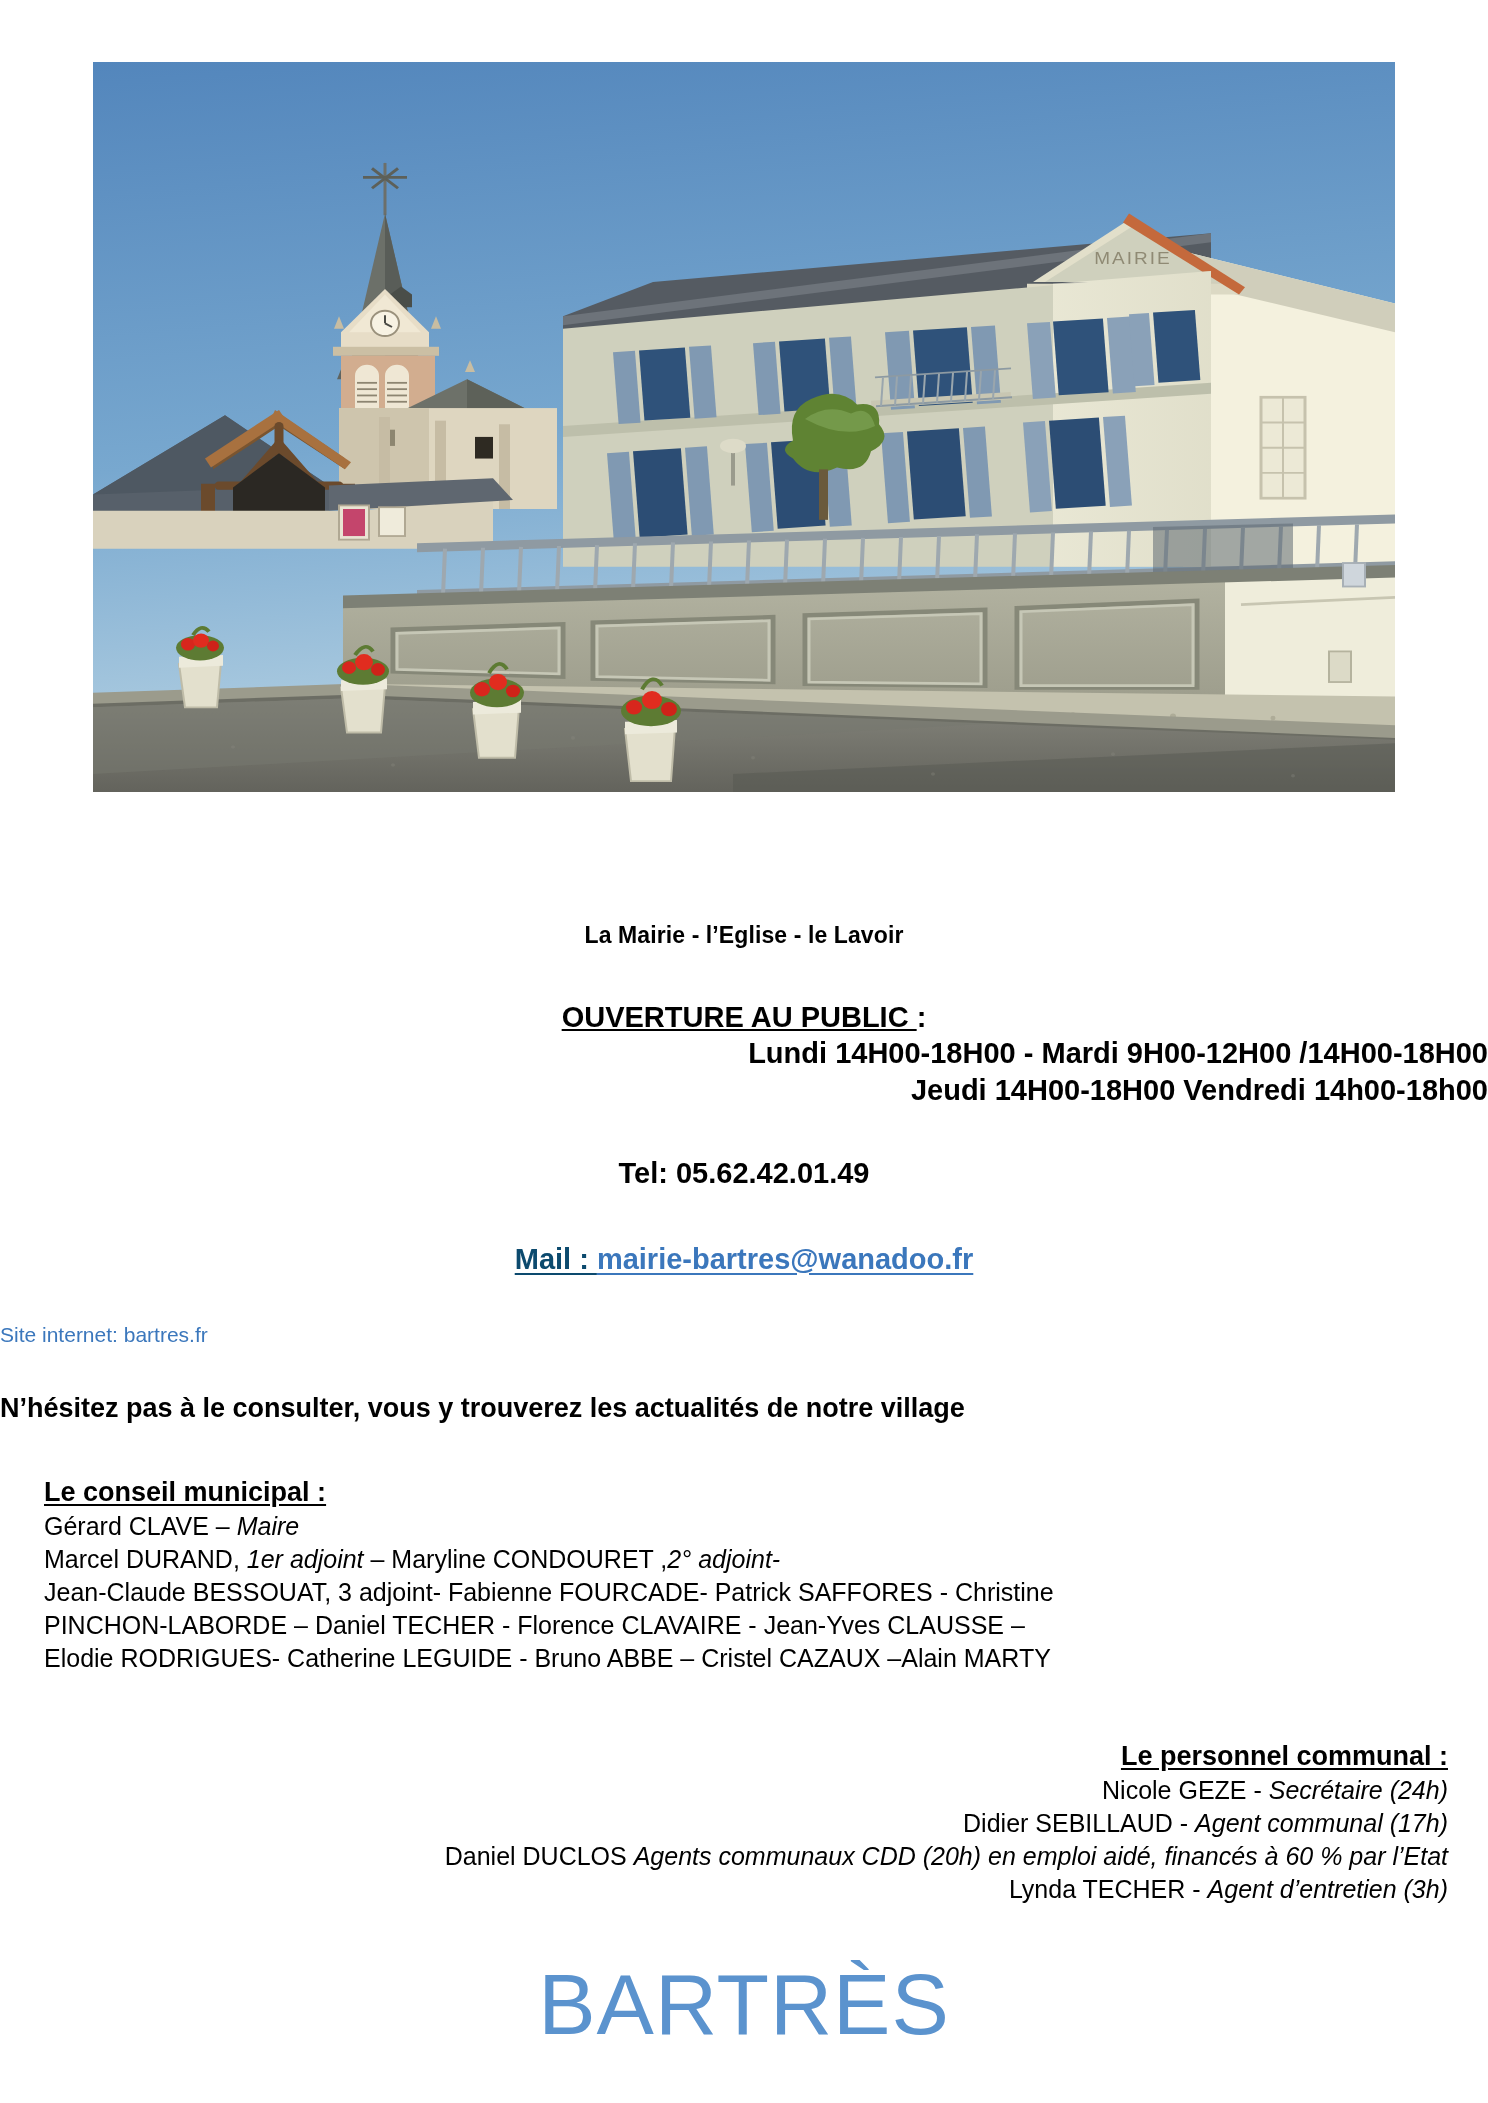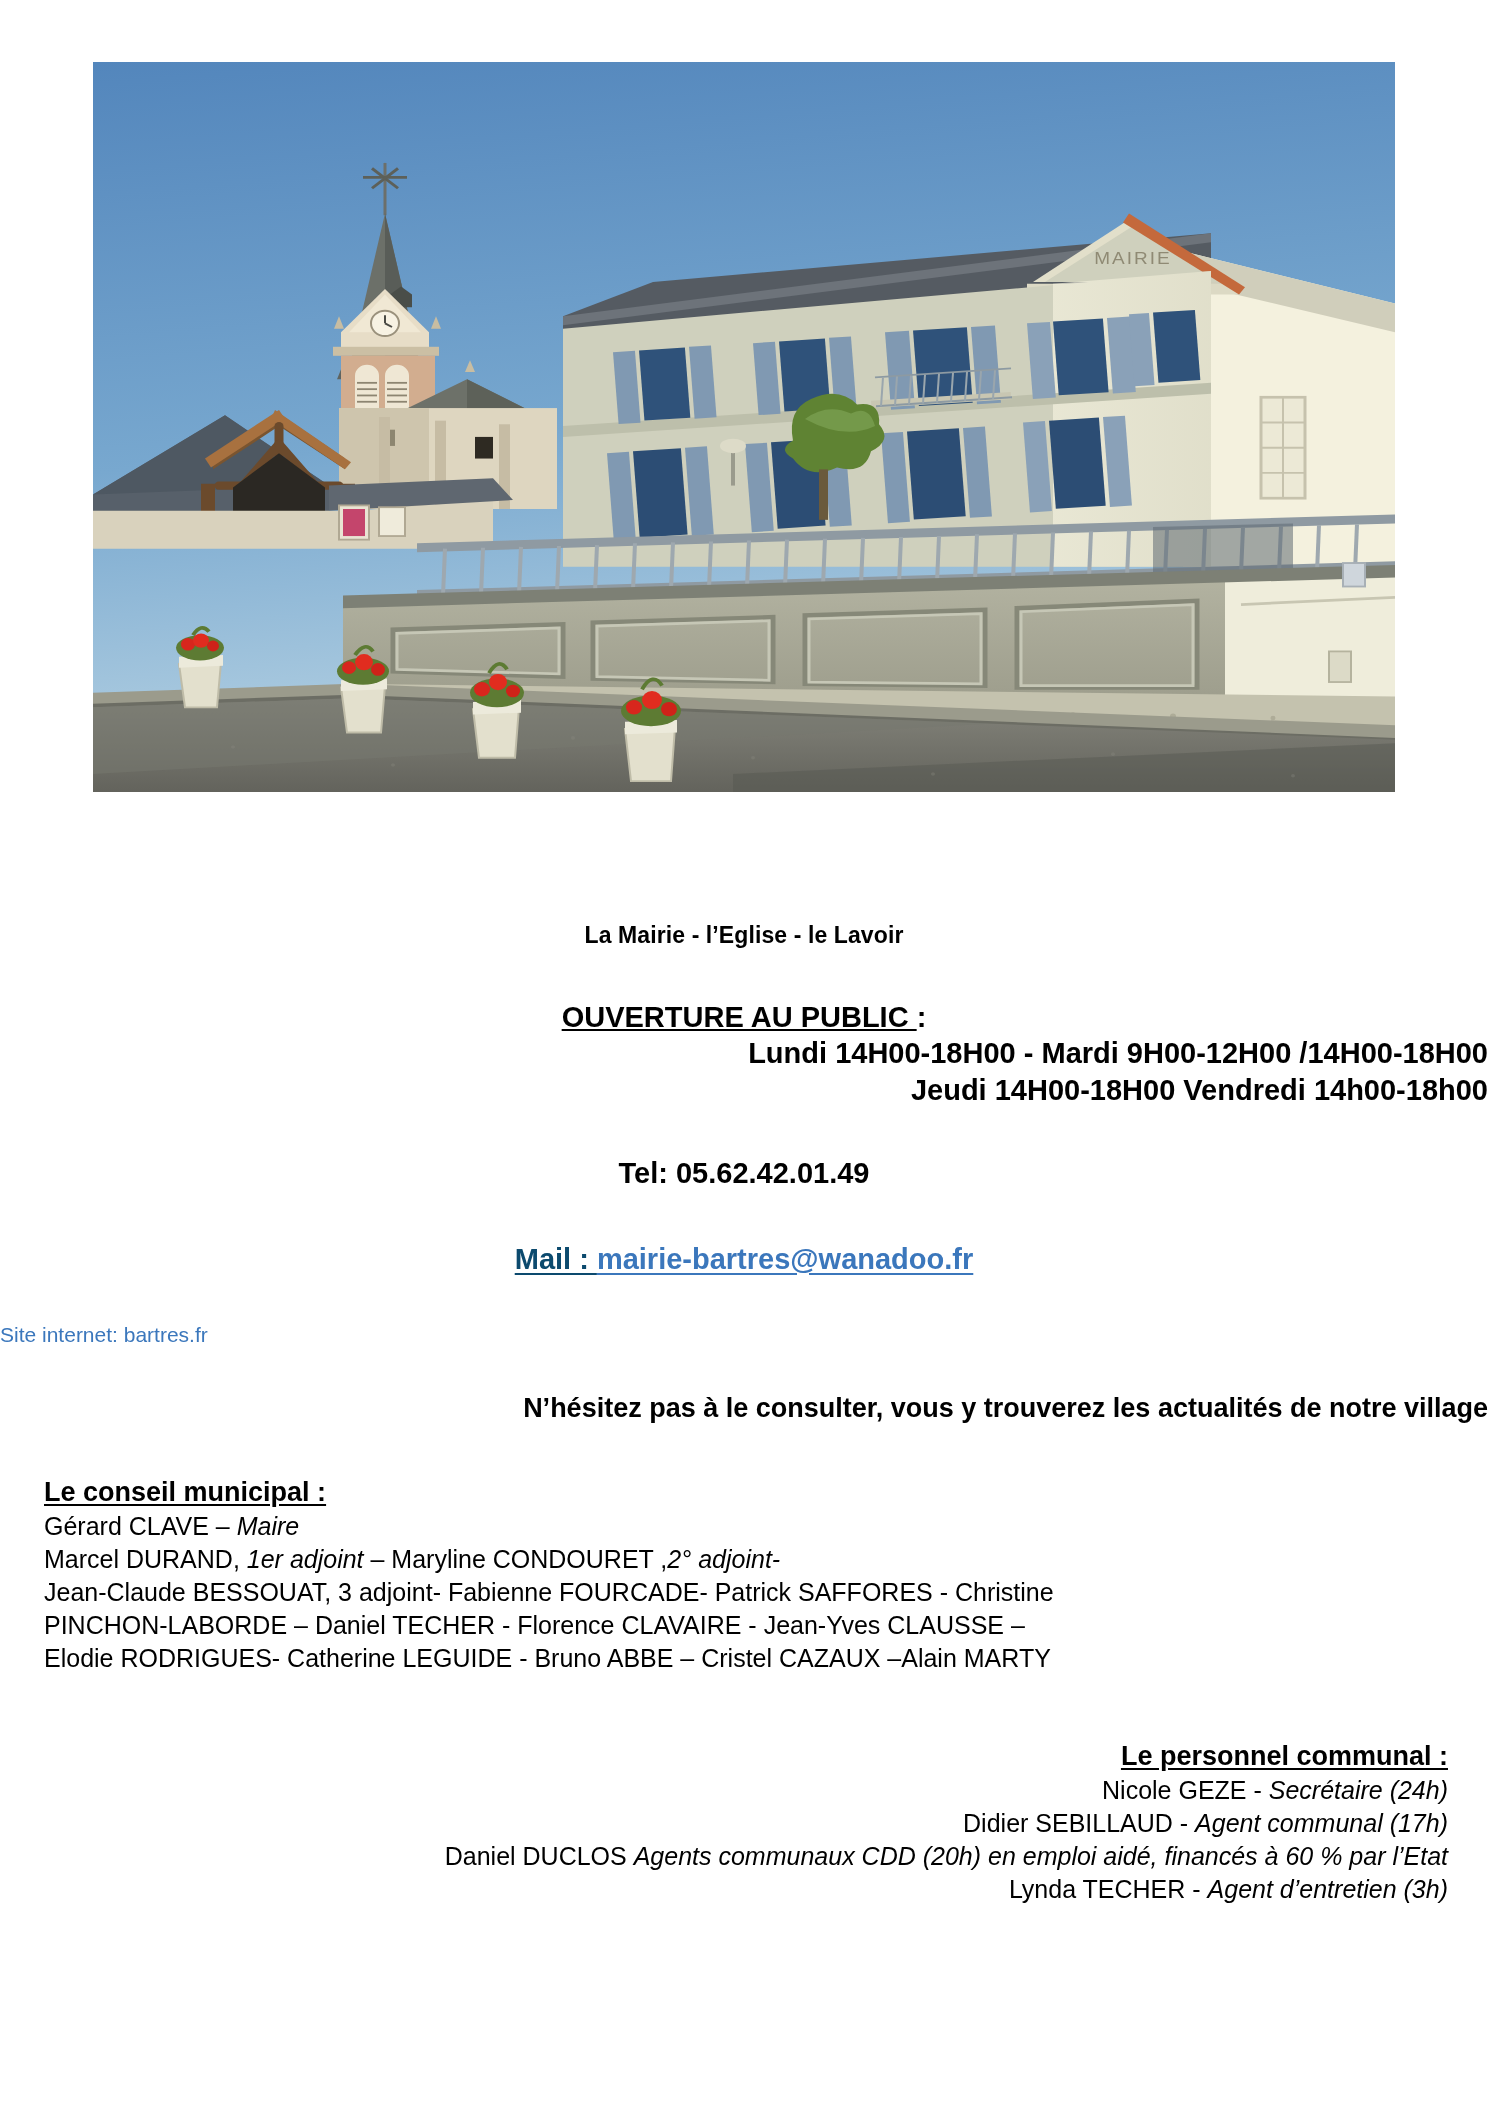--- a/index.html
+++ b/index.html
@@ -93,21 +93,21 @@
     text-align: left;
     font-size: 21px;
     font-weight: normal;
     color: #3b77bc;
   }
 
   .invite {
     position: absolute;
     left: 0; right: 0;
     top: 1393px;
-    text-align: right;
+    text-align: left;
     font-size: 27px;
     font-weight: bold;
   }
 
   .council {
     position: absolute;
     left: 44px;
     width: 1408px;
     top: 1474px;
     text-align: left;
@@ -525,14 +525,15 @@
   </div>
 
   <div class="staff">
     <div class="section-title">Le personnel communal :</div>
     <div class="roster-line"><span>Nicole GEZE - </span><i>Secrétaire (24h)</i></div>
     <div class="roster-line"><span>Didier SEBILLAUD - </span><i>Agent communal  (17h)</i></div>
     <div class="roster-line"><span>Daniel DUCLOS  </span><i>Agents communaux CDD (20h) en emploi aidé,  financés à 60 % par l’Etat</i></div>
     <div class="roster-line"><span>Lynda TECHER - </span><i>Agent d’entretien (3h)</i></div>
   </div>
 
+  <div class="brand" style="color: rgb(91, 147, 206);">BARTRÈS</div>
 
 </div>
 
 </body></html>

